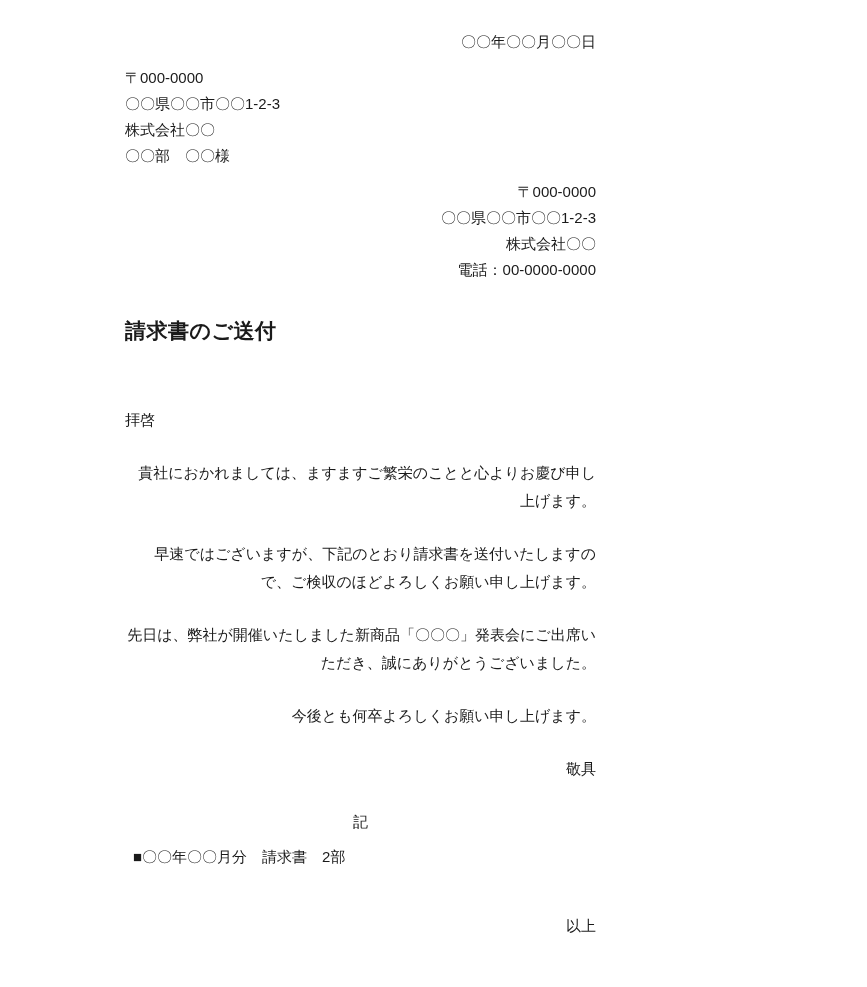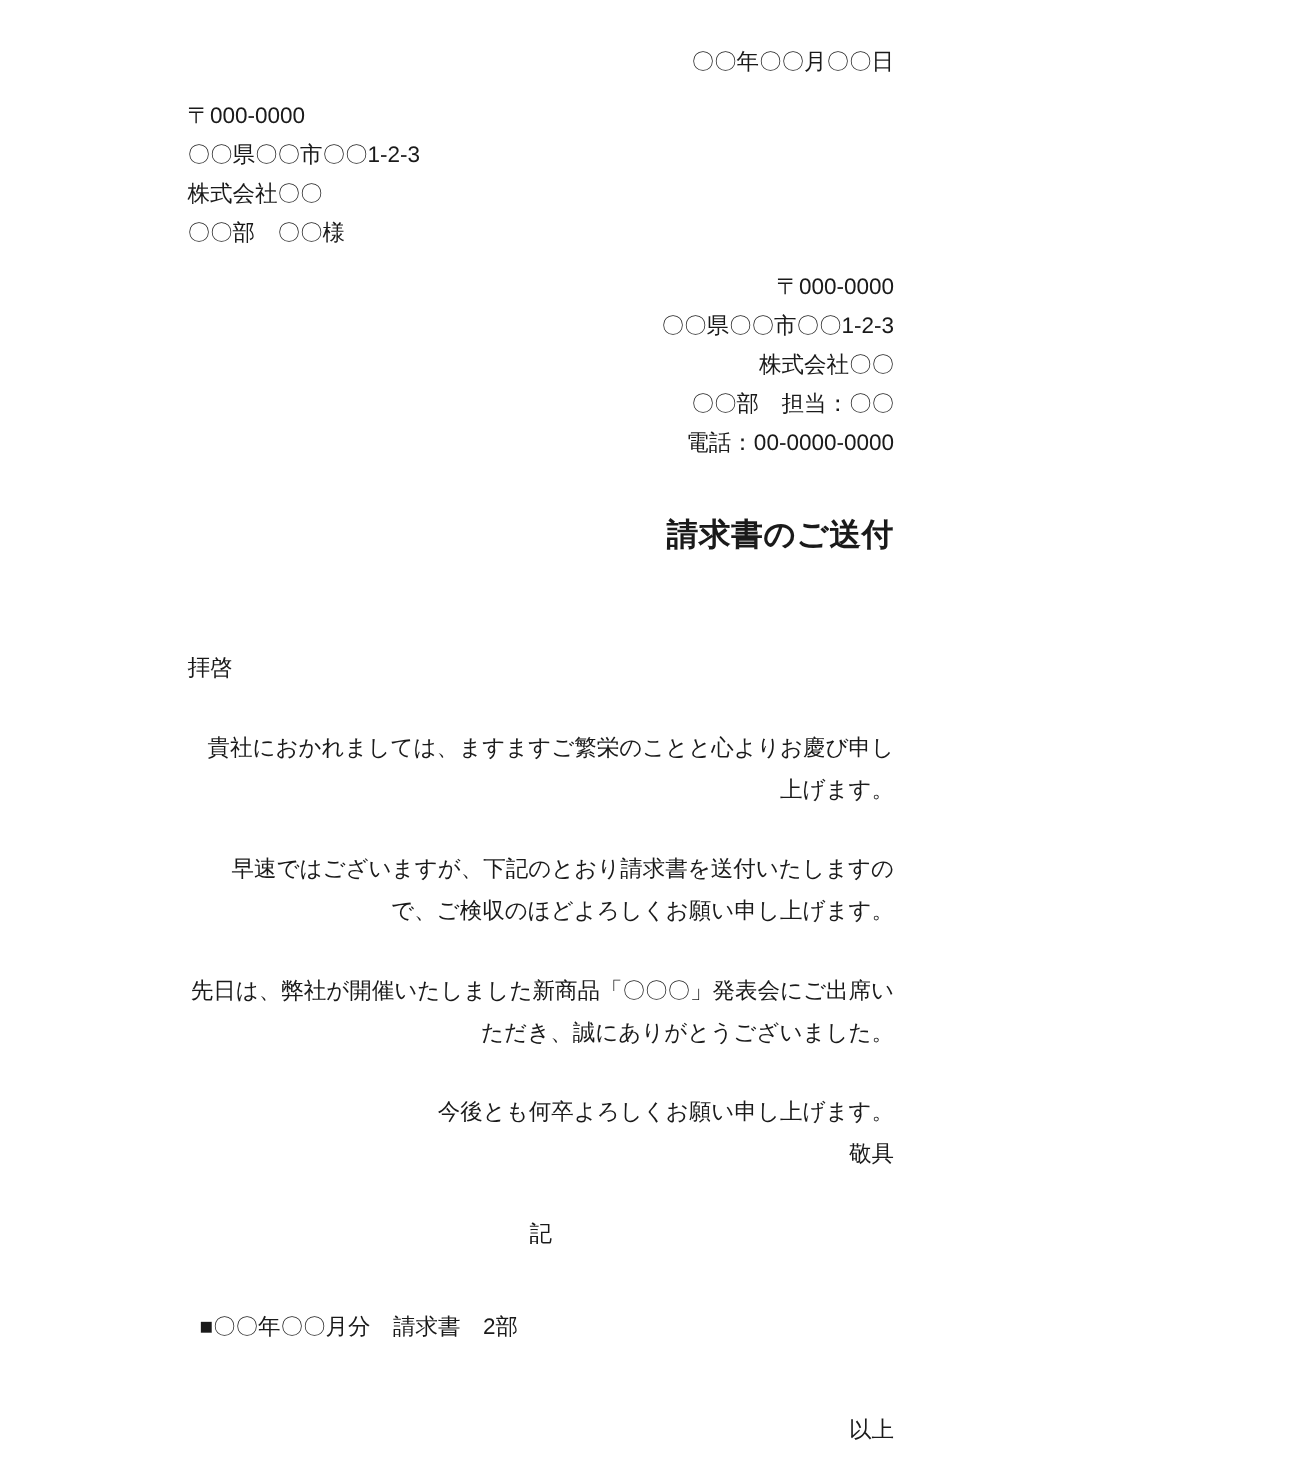--- a/index.html
+++ b/index.html
@@ -33,50 +33,51 @@
   .sender {
     margin-top: 10px;
     text-align: right;
   }
   .sender p {
     font-size: 15px;
     line-height: 26px;
   }
   .title {
     margin-top: 33px;
-    text-align: right;
+    text-align: left;
     font-size: 21px;
     font-weight: 700;
     line-height: 30px;
     letter-spacing: 0.5px;
   }
   .salutation {
     margin-top: 60px;
     font-size: 15px;
     line-height: 28px;
   }
   .body-para {
     margin-top: 25px;
     font-size: 15px;
     line-height: 28px;
     text-align: right;
   }
   .closing {
+    margin-top: 25px;
     font-size: 15px;
     line-height: 28px;
     text-align: right;
   }
   .record-marker {
     margin-top: 25px;
     font-size: 15px;
     line-height: 28px;
     text-align: center;
   }
   .enclosure {
-    margin-top: 34px;
+    margin-top: 7px;
     font-size: 15px;
     line-height: 28px;
     padding-left: 8px;
   }
   .end-marker {
     margin-top: 41px;
     font-size: 15px;
     line-height: 28px;
     text-align: right;
   }
@@ -92,21 +93,20 @@
     <p>〒000-0000</p>
     <p>〇〇県〇〇市〇〇1-2-3</p>
     <p>株式会社〇〇</p>
     <p>〇〇部　〇〇様</p>
   </div>
 
   <div class="sender">
     <p>〒000-0000</p>
     <p>〇〇県〇〇市〇〇1-2-3</p>
     <p>株式会社〇〇</p>
-    <p>〇〇部　担当：〇〇</p>
     <p>電話：00-0000-0000</p>
   </div>
 
   <h1 class="title">請求書のご送付</h1>
 
   <p class="salutation">拝啓</p>
 
   <p class="body-para">貴社におかれましては、ますますご繁栄のことと心よりお慶び申し上げます。</p>
 
   <p class="body-para">早速ではございますが、下記のとおり請求書を送付いたしますので、ご検収のほどよろしくお願い申し上げます。</p>

